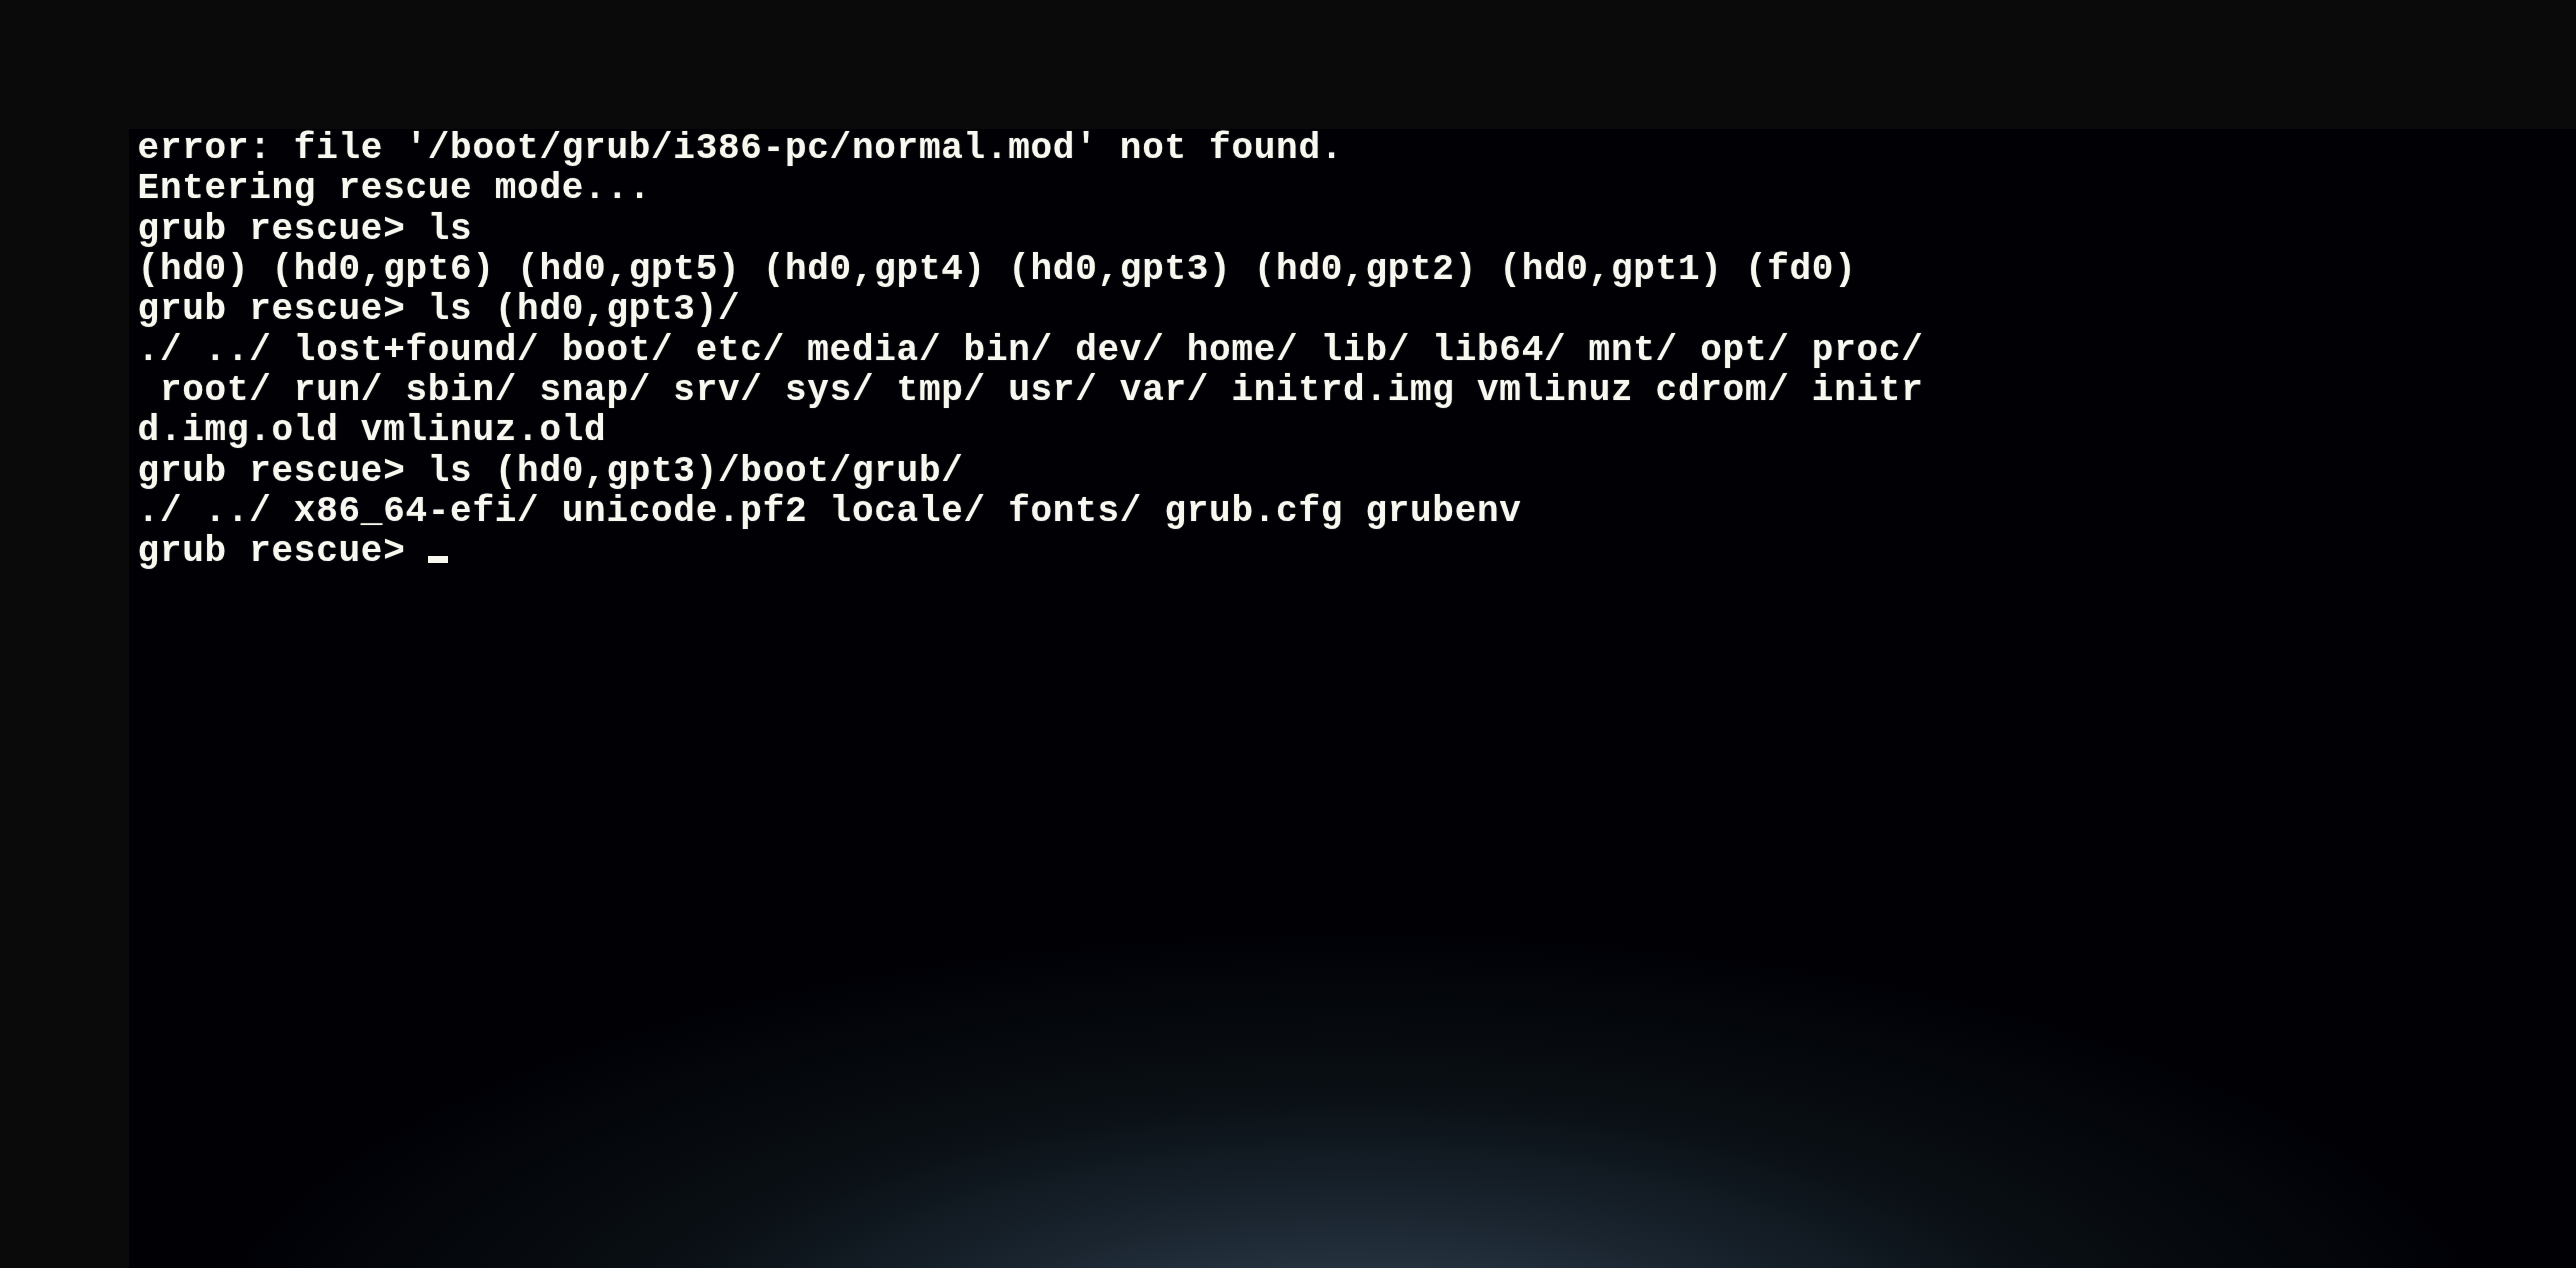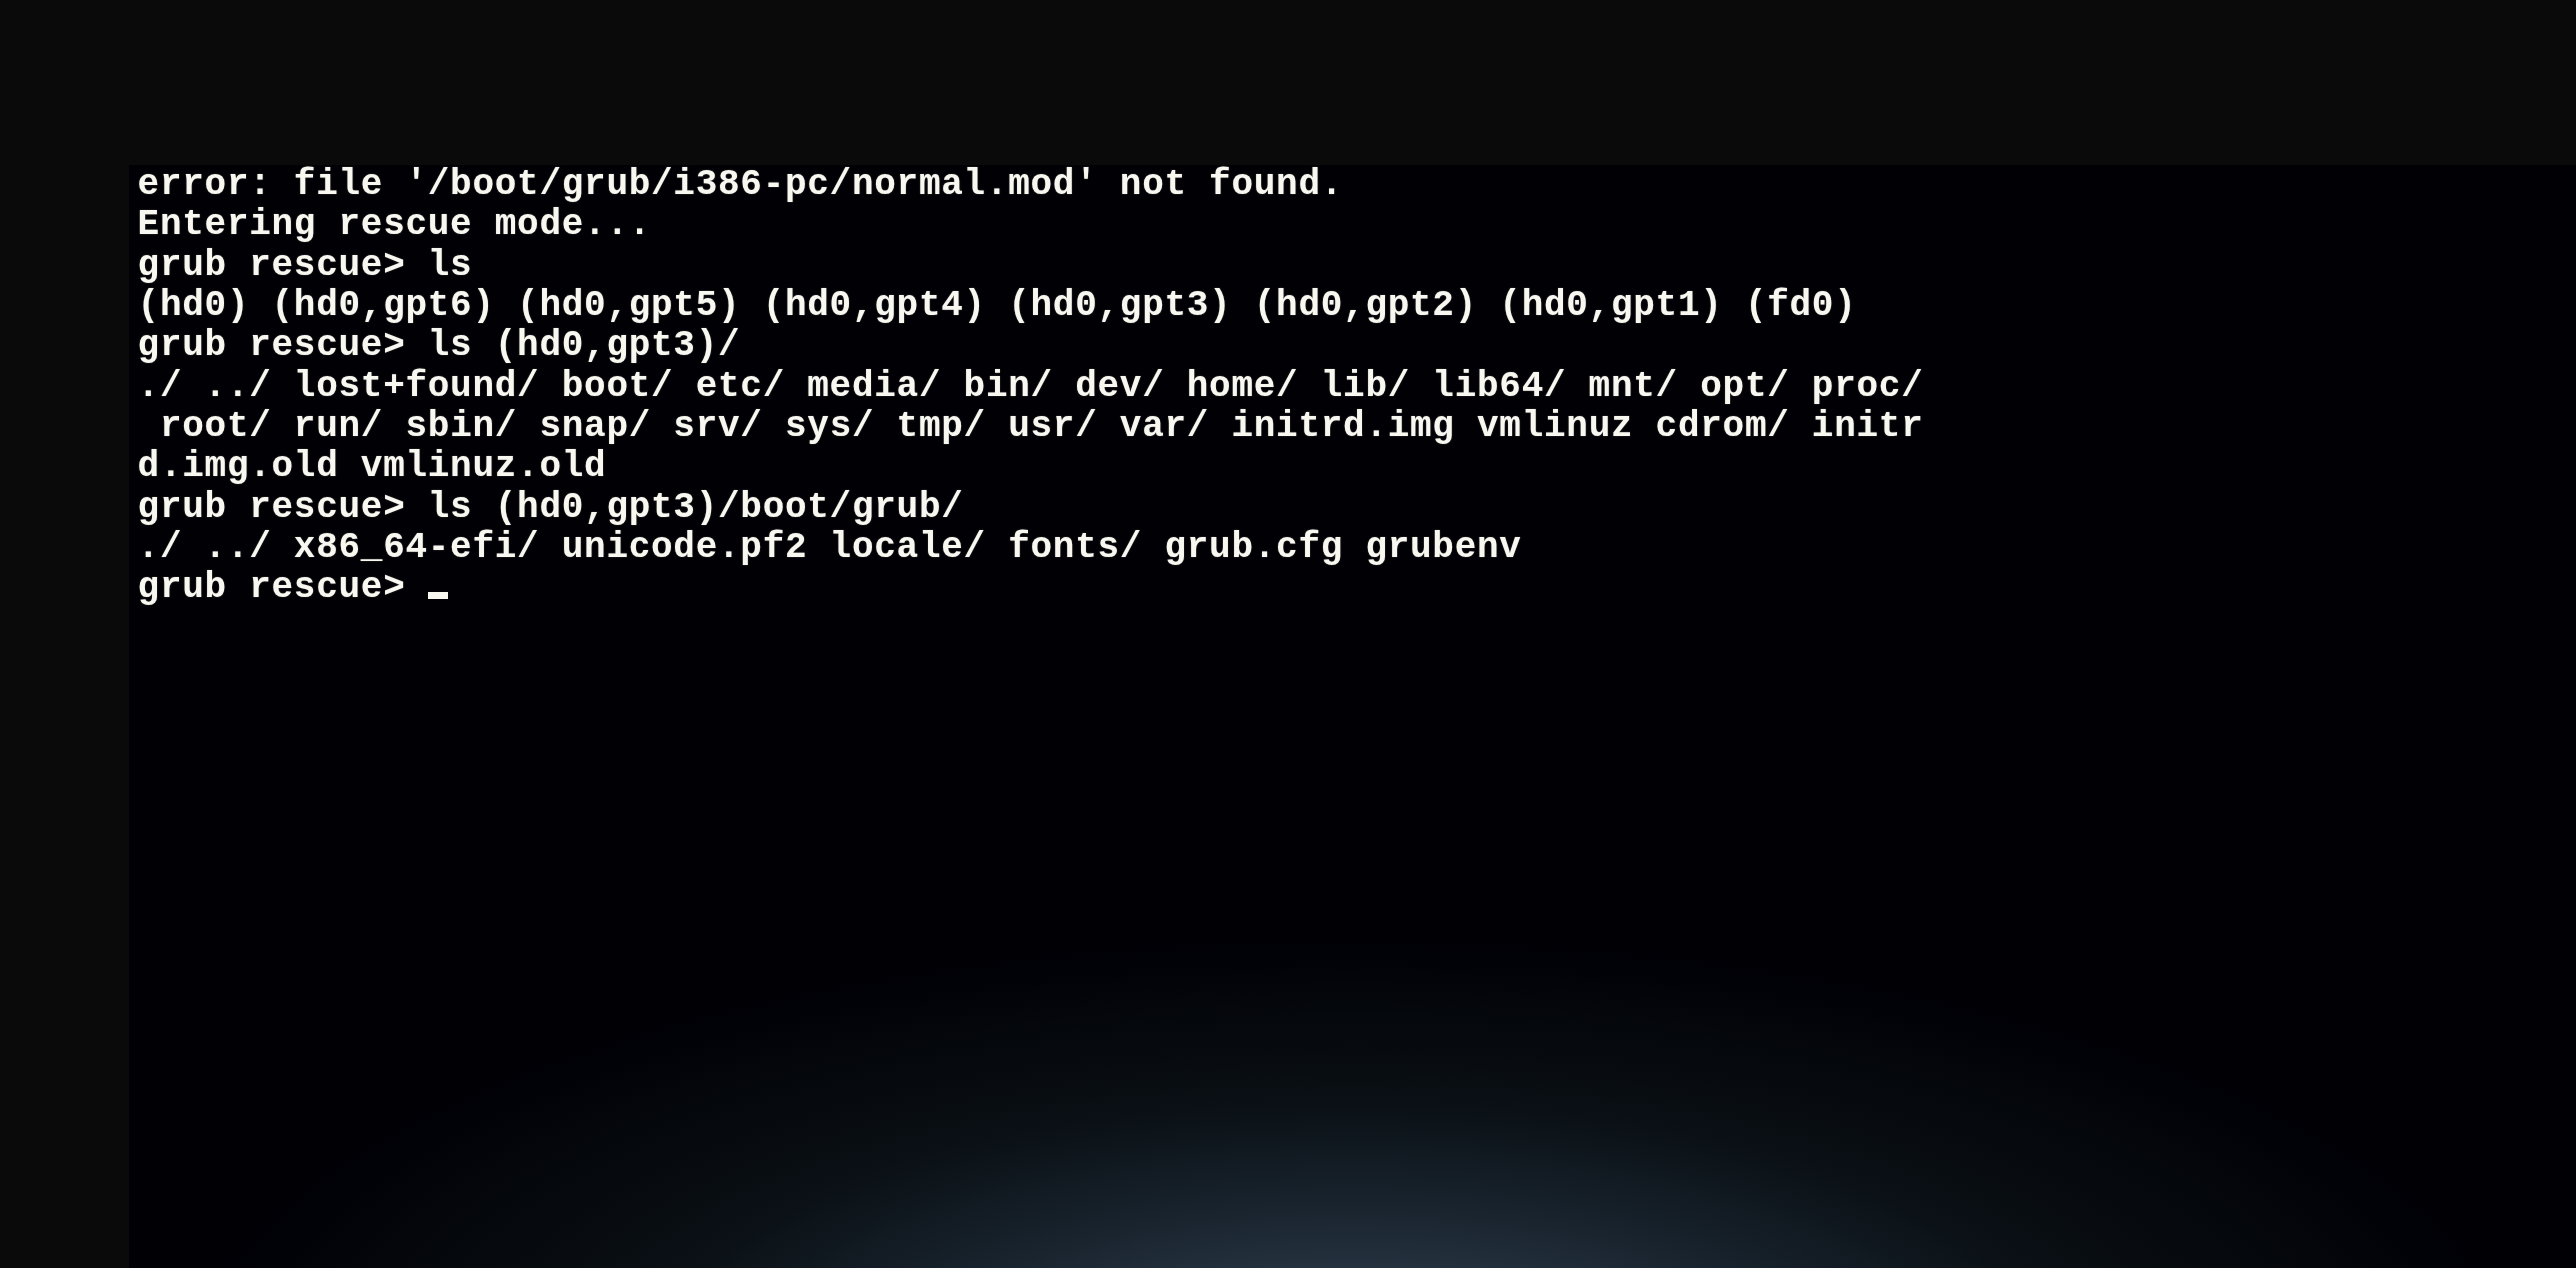--- a/index.html
+++ b/index.html
@@ -22,21 +22,20 @@
       height: 100%;
       background: #0a0a0a;
     }
     .screen {
       position: absolute;
       top: 129px;
       left: 129px;
       right: 0;
       bottom: 0;
       background: radial-gradient(ellipse 60% 50% at 50% 110%, #3a4a5a 0%, #1a2530 30%, #0a1015 50%, #000005 80%);
-      margin-top: 36px;
     }
     .terminal {
       position: absolute;
       top: 0;
       left: 8.6px;
       right: 8.6px;
       font-family: "Courier New", "Lucida Console", monospace;
       font-size: 36px;
       font-weight: bold;
       font-stretch: expanded;

